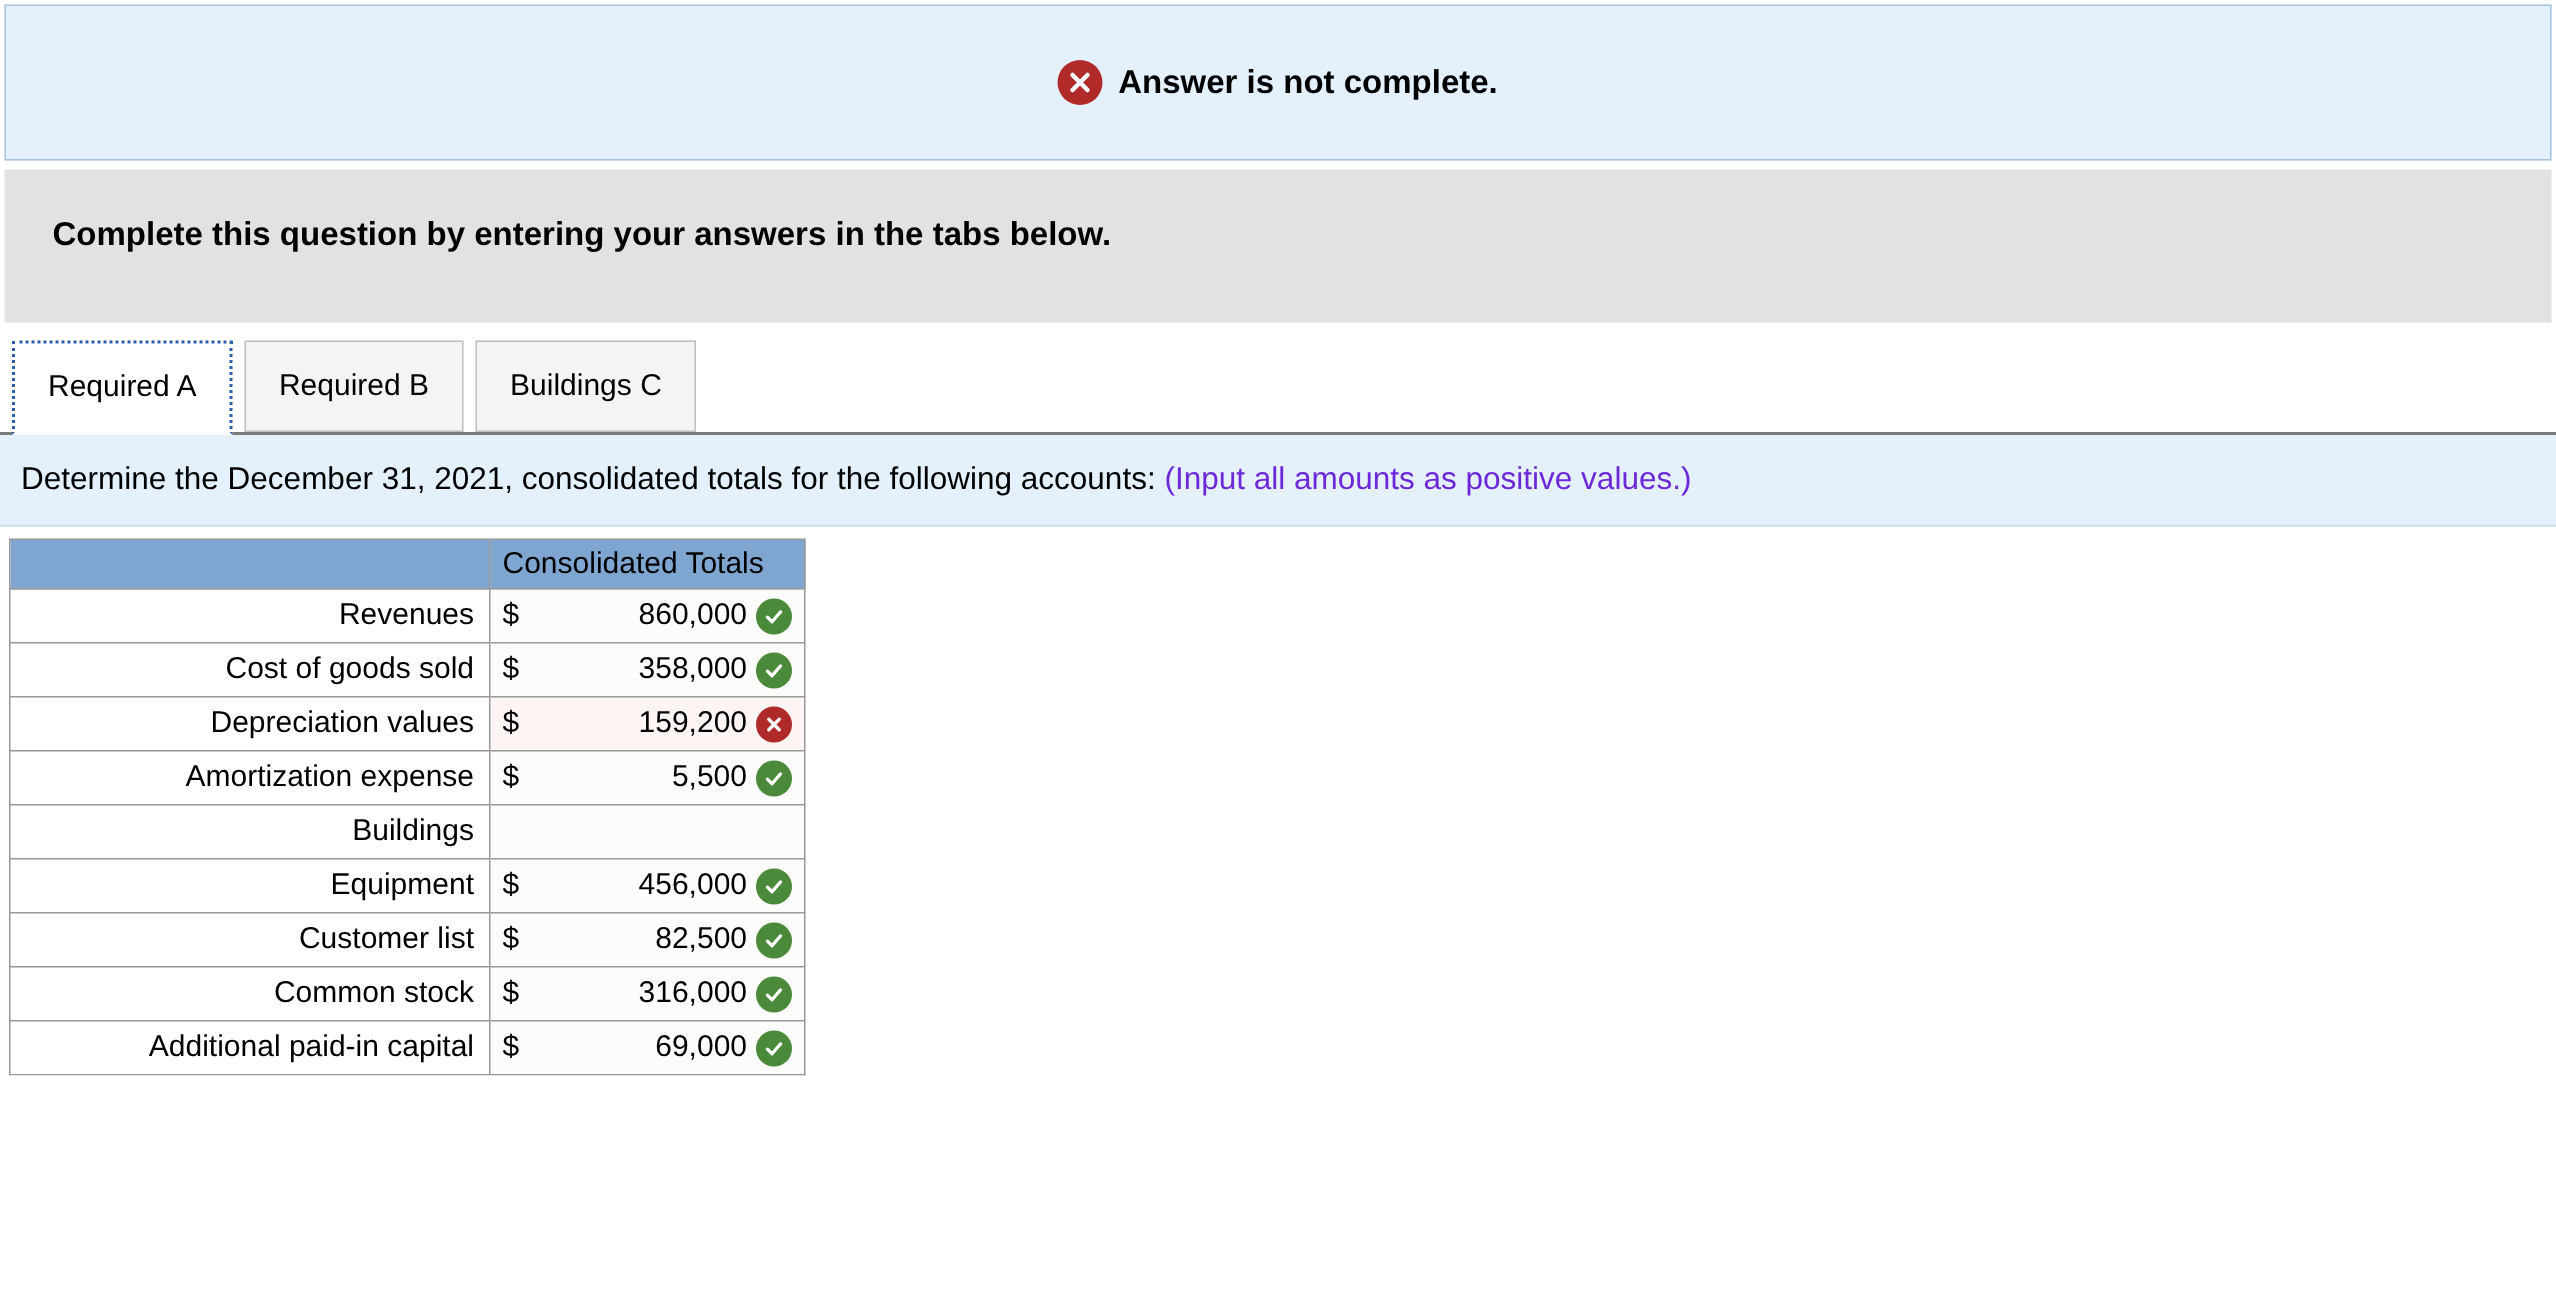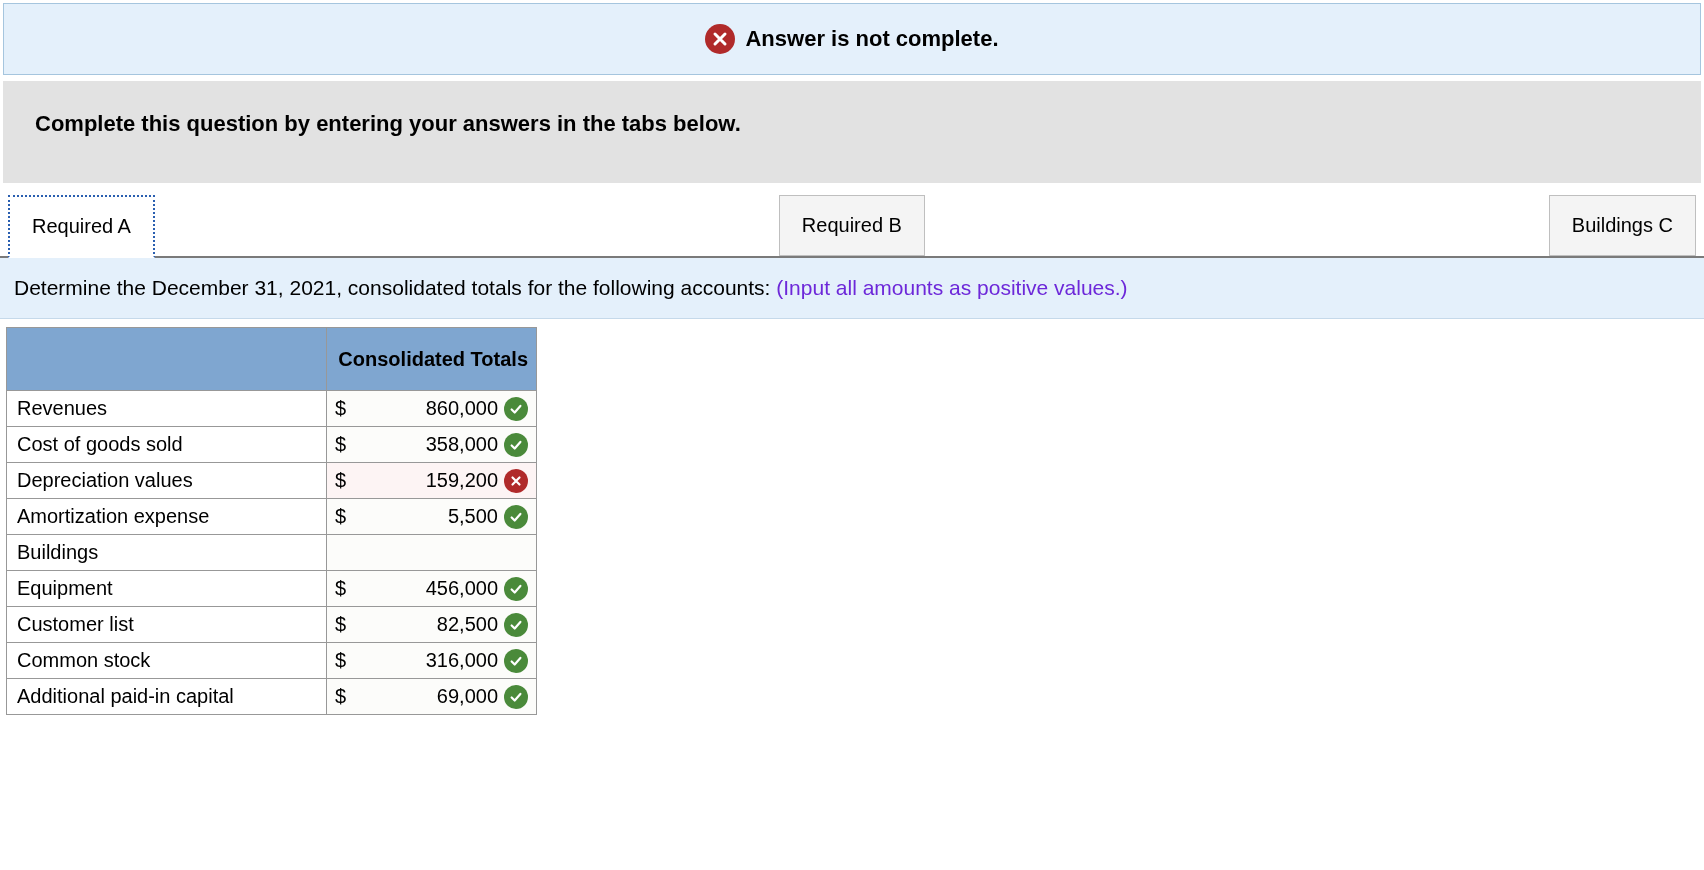--- a/index.html
+++ b/index.html
@@ -7,21 +7,21 @@
     margin: 0;
     padding: 0;
     font-family: Verdana, Geneva, sans-serif;
     font-size: 18px;
     color: #000;
     background: #fff;
   }
   .status-bar {
     background: #e4f0fb;
     border: 1px solid #a5c5de;
-    padding: 20px 10px;
+    padding: 36px 10px;
     text-align: center;
     display: flex;
     align-items: center;
     justify-content: center;
     gap: 10px;
     margin: 3px;
   }
   .status-bar .msg {
     font-weight: bold;
     font-size: 22px;
@@ -31,21 +31,20 @@
     padding: 30px 32px 46px 32px;
     font-weight: bold;
     font-size: 22px;
     margin: 6px 3px 0 3px;
   }
   .tabs {
     display: flex;
     gap: 8px;
     padding: 12px 8px 0 8px;
     border-bottom: 2px solid #7a7a7a;
-    justify-content: space-between;
   }
   .tab {
     padding: 18px 22px;
     border: 1px solid #bfbfbf;
     background: #f4f4f4;
     font-size: 20px;
     cursor: pointer;
   }
   .tab.active {
     background: #fff;
@@ -66,35 +65,35 @@
     border-collapse: collapse;
     margin: 8px 0 0 6px;
   }
   .answer-table th, .answer-table td {
     border: 1px solid #989898;
     font-size: 20px;
     vertical-align: middle;
   }
   .answer-table th {
     background: #7fa6d0;
-    font-weight: bold;
-    text-align: right;
-    padding: 19px 8px;
+    font-weight: normal;
+    text-align: left;
+    padding: 4px 8px;
   }
   .answer-table th.blank {
     background: #7fa6d0;
     width: 320px;
   }
   .answer-table th.col2 {
     width: 210px;
     line-height: 1.2;
   }
   .answer-table td.label {
     padding: 6px 10px;
-    text-align: left;
+    text-align: right;
     width: 320px;
   }
   .answer-table td.value {
     padding: 4px 8px 4px 8px;
     width: 210px;
     background: #fcfcfa;
   }
   .answer-table td.value.wrong {
     background: #fdf4f4;
   }

